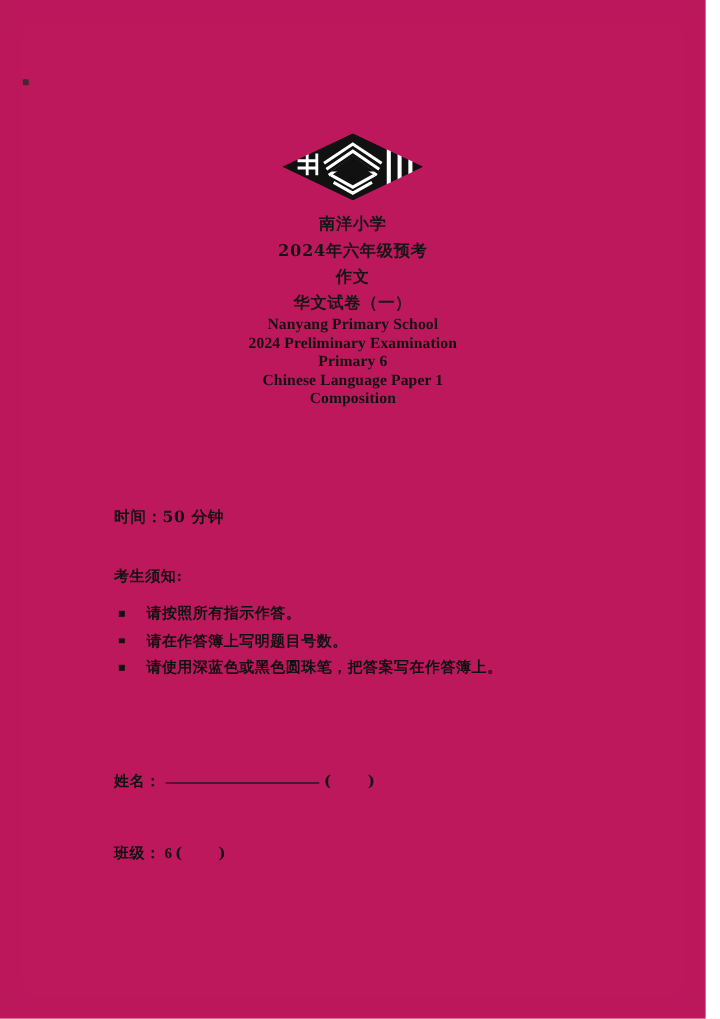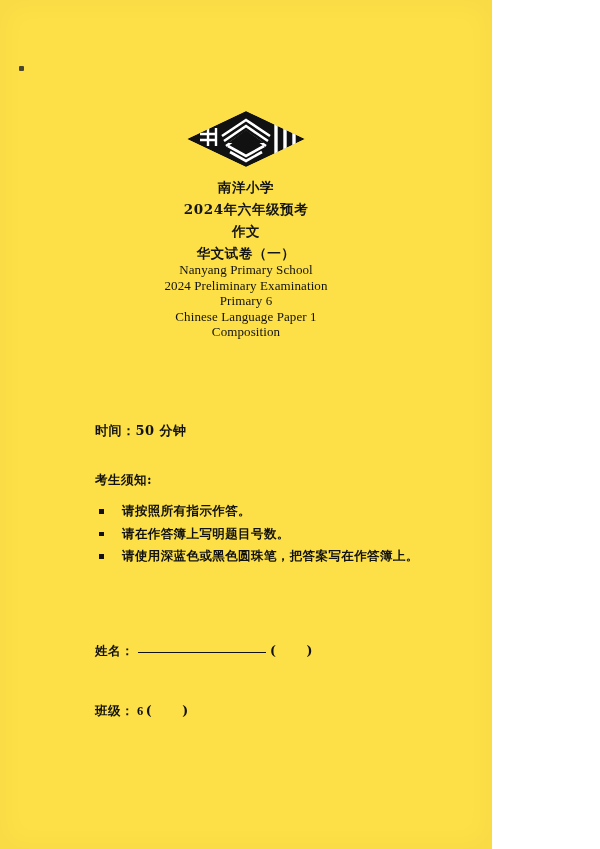--- a/index.html
+++ b/index.html
@@ -2,23 +2,23 @@
 <html><head>
 <meta charset="utf-8">
 <style>
   html, body {
     margin: 0;
     padding: 0;
     background: #ffffff;
   }
   .page {
     position: relative;
-    width: 492px;
+    width: 588px;
     height: 849px;
-    background: #fde047;
+    background: #be185d;
     overflow: hidden;
     font-family: "Liberation Serif", "DejaVu Serif", serif;
     color: #111111;
     -webkit-font-smoothing: antialiased;
   }
 
   
   .scan-edge {
     position: absolute;
     inset: 0;
@@ -66,21 +66,21 @@
     letter-spacing: 0.6px;
     color: #151515;
   }
   .title-en {
     position: absolute;
     left: 0;
     right: 0;
     top: 262px;
     text-align: center;
     font-family: "Liberation Serif", "DejaVu Serif", serif;
-    font-weight: 400;
+    font-weight: 700;
     font-size: 13px;
     line-height: 15.6px;
     letter-spacing: 0.1px;
     color: #111111;
   }
 
   
   .duration {
     position: absolute;
     left: 95px;

